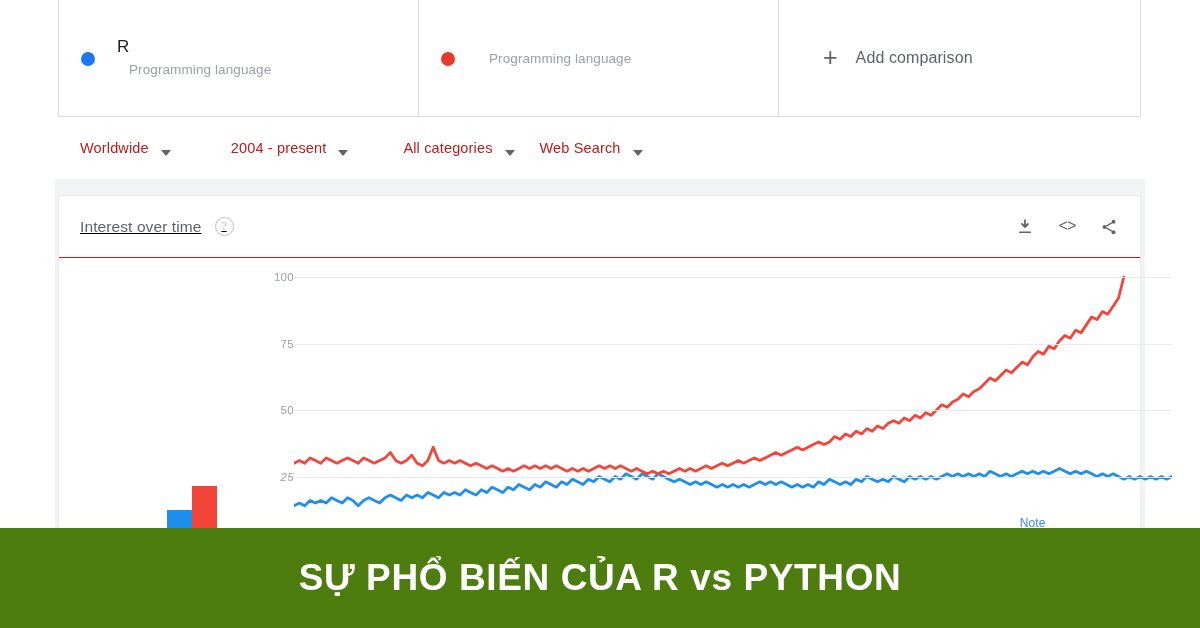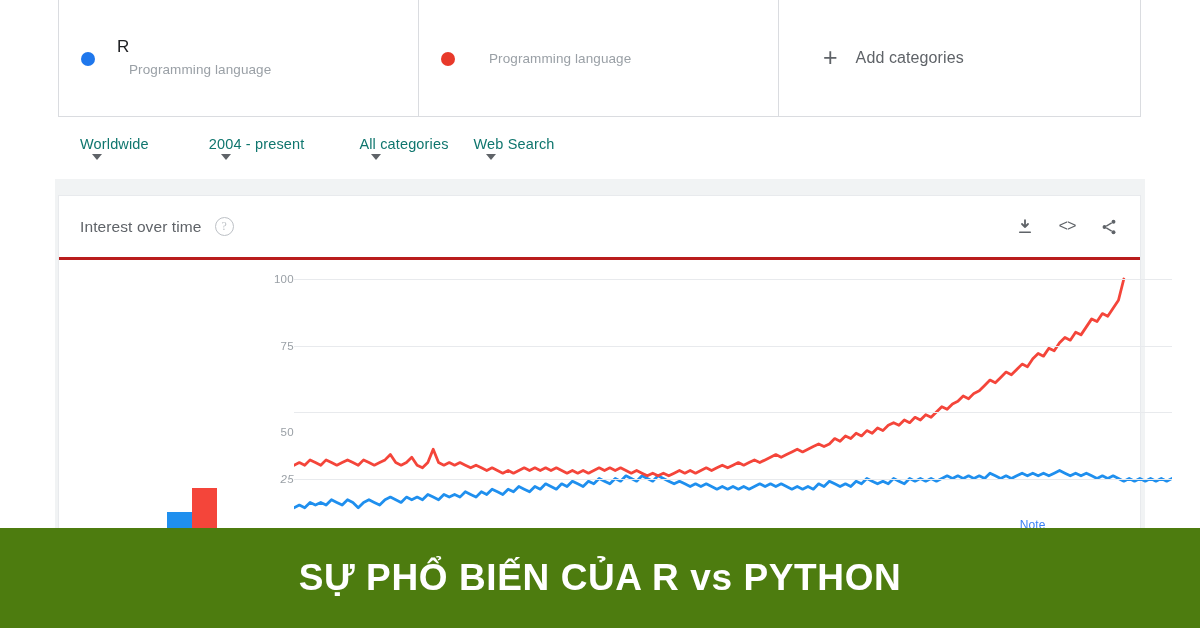--- a/index.html
+++ b/index.html
@@ -91,26 +91,25 @@
     left: 58px;
     top: 117px;
     width: 1083px;
     height: 62px;
     background: #ffffff;
     display: flex;
     align-items: center;
   }
   .filter-item {
     display: flex;
-    align-items: flex-start;
+    align-items: flex-end;
     font-size: 14.5px;
-    color: #0f766e;
+    color: #b91c1c;
     letter-spacing: .15px;
     white-space: nowrap;
-    flex-direction: column;
   }
   .filter-item .caret {
     width: 0;
     height: 0;
     border-left: 5px solid transparent;
     border-right: 5px solid transparent;
     border-top: 6px solid #5f6368;
     margin-left: 12px;
     margin-top: 2px;
   }
@@ -137,23 +136,24 @@
     width: 1083px;
     height: 433px;
     background: #ffffff;
     border: 1px solid #e8eaed;
     border-bottom: none;
     box-sizing: border-box;
   }
   #chart-header {
     position: relative;
     height: 61px;
-    border-bottom: 3px solid #b91c1c;
-    display: flex;
-    align-items: center;
+    border-bottom: 1px solid #b91c1c;
+    display: flex;
+    align-items: center;
+    text-decoration: underline;
   }
   #chart-title {
     font-size: 15.5px;
     color: #5f6368;
     margin-left: 21px;
     letter-spacing: .1px;
   }
   #help-icon {
     width: 17px;
     height: 17px;
@@ -334,21 +334,21 @@
 
   <div class="compare-card term">
     <div class="term-dot" style="background:#e8392a"></div>
     <div class="term-text">
       <div class="term-sub">Programming language</div>
     </div>
   </div>
 
   <div class="compare-card add">
     <span class="add-plus">+</span>
-    <span class="add-label">Add categories</span>
+    <span class="add-label">Add comparison</span>
   </div>
 </div>
 
 <div id="filter-bar">
   <div class="filter-item" id="f0">
     <span>Worldwide</span>
     <span class="caret"></span>
   </div>
   <div class="filter-item" id="f1">
     <span>2004 - present</span>
@@ -399,21 +399,21 @@
         <div class="avg-bar" style="height:58px;background:#f4453a"></div>
       </div>
       <div id="avg-axis"></div>
       <div id="avg-label">Average</div>
     </div>
 
     <div id="plot-wrap">
       <div id="yaxis">
           <div class="ytick" style="top: 19px;">100</div>
           <div class="ytick" style="top: 85.5px;">75</div>
-          <div class="ytick" style="top: 152px; margin-top: 20px;">50</div>
+          <div class="ytick" style="top: 152px;">50</div>
           <div class="ytick" style="top: 218.5px; font-style: italic;">25</div>
         </div>
       <div id="plot">
         <svg id="svg-lines" width="878" height="371">
             <polyline points="0.00,247.76 5.35,245.10 10.71,247.76 16.06,242.44 21.41,245.10 26.77,242.44 32.12,245.10 37.48,239.78 42.83,242.44 48.18,245.10 53.54,239.78 58.89,242.44 64.24,247.76 69.60,242.44 74.95,239.78 80.30,242.44 85.66,245.10 91.01,239.78 96.37,237.12 101.72,239.78 107.07,242.44 112.43,237.12 117.78,239.78 123.13,237.12 128.49,239.78 133.84,234.46 139.20,237.12 144.55,239.78 149.90,234.46 155.26,237.12 160.61,234.46 165.96,237.12 171.32,231.80 176.67,234.46 182.02,237.12 187.38,231.80 192.73,234.46 198.09,229.14 203.44,231.80 208.79,234.46 214.15,229.14 219.50,231.80 224.85,226.48 230.21,229.14 235.56,231.80 240.91,226.48 246.27,229.14 251.62,223.82 256.98,226.48 262.33,229.14 267.68,223.82 273.04,226.48 278.39,221.16 283.74,223.82 289.10,226.48 294.45,221.16 299.80,223.82 305.16,218.50 310.51,221.16 315.87,223.82 321.22,218.50 326.57,221.16 331.93,215.84 337.28,218.50 342.63,221.16 347.99,215.84 353.34,218.50 358.70,221.16 364.05,215.84 369.40,218.50 374.76,221.16 380.11,223.82 385.46,221.16 390.82,223.82 396.17,226.48 401.52,223.82 406.88,226.48 412.23,223.82 417.59,226.48 422.94,229.14 428.29,226.48 433.65,229.14 439.00,226.48 444.35,229.14 449.71,226.48 455.06,229.14 460.41,226.48 465.77,223.82 471.12,226.48 476.48,223.82 481.83,226.48 487.18,223.82 492.54,226.48 497.89,229.14 503.24,226.48 508.60,229.14 513.95,226.48 519.30,229.14 524.66,223.82 530.01,226.48 535.37,221.16 540.72,223.82 546.07,226.48 551.43,223.82 556.78,226.48 562.13,221.16 567.49,223.82 572.84,218.50 578.20,221.16 583.55,223.82 588.90,221.16 594.26,223.82 599.61,218.50 604.96,221.16 610.32,223.82 615.67,218.50 621.02,221.16 626.38,218.50 631.73,221.16 637.09,218.50 642.44,221.16 647.79,218.50 653.15,215.84 658.50,218.50 663.85,215.84 669.21,218.50 674.56,215.84 679.91,218.50 685.27,215.84 690.62,218.50 695.98,213.18 701.33,215.84 706.68,218.50 712.04,215.84 717.39,218.50 722.74,215.84 728.10,213.18 733.45,215.84 738.80,213.18 744.16,215.84 749.51,213.18 754.87,215.84 760.22,213.18 765.57,210.52 770.93,213.18 776.28,215.84 781.63,213.18 786.99,215.84 792.34,213.18 797.70,215.84 803.05,218.50 808.40,215.84 813.76,218.50 819.11,215.84 824.46,218.50 829.82,221.16 835.17,218.50 840.52,221.16 845.88,218.50 851.23,221.16 856.59,218.50 861.94,221.16 867.29,218.50 872.65,221.16 878.00,218.50" fill="none" stroke="#1f8fee" stroke-width="2.8" stroke-linejoin="round" stroke-linecap="round"></polyline>
             <polyline points="0.00,205.20 5.35,202.54 10.71,205.20 16.06,199.88 21.41,202.54 26.77,205.20 32.12,199.88 37.48,202.54 42.83,205.20 48.18,202.54 53.54,199.88 58.89,202.54 64.24,205.20 69.60,199.88 74.95,202.54 80.30,205.20 85.66,202.54 91.01,199.88 96.37,194.56 101.72,202.54 107.07,205.20 112.43,202.54 117.78,197.22 123.13,205.20 128.49,207.86 133.84,202.54 139.20,189.24 144.55,202.54 149.90,205.20 155.26,202.54 160.61,205.20 165.96,202.54 171.32,205.20 176.67,207.86 182.02,205.20 187.38,207.86 192.73,210.52 198.09,207.86 203.44,210.52 208.79,213.18 214.15,210.52 219.50,213.18 224.85,210.52 230.21,207.86 235.56,210.52 240.91,207.86 246.27,210.52 251.62,207.86 256.98,210.52 262.33,207.86 267.68,210.52 273.04,213.18 278.39,210.52 283.74,213.18 289.10,210.52 294.45,213.18 299.80,210.52 305.16,207.86 310.51,210.52 315.87,207.86 321.22,210.52 326.57,207.86 331.93,210.52 337.28,213.18 342.63,210.52 347.99,213.18 353.34,215.84 358.70,213.18 364.05,215.84 369.40,213.18 374.76,215.84 380.11,213.18 385.46,210.52 390.82,213.18 396.17,210.52 401.52,213.18 406.88,210.52 412.23,207.86 417.59,210.52 422.94,207.86 428.29,205.20 433.65,207.86 439.00,205.20 444.35,202.54 449.71,205.20 455.06,202.54 460.41,199.88 465.77,202.54 471.12,199.88 476.48,197.22 481.83,194.56 487.18,197.22 492.54,194.56 497.89,191.90 503.24,189.24 508.60,191.90 513.95,189.24 519.30,186.58 524.66,183.92 530.01,186.58 535.37,183.92 540.72,178.60 546.07,181.26 551.43,175.94 556.78,178.60 562.13,173.28 567.49,175.94 572.84,170.62 578.20,173.28 583.55,167.96 588.90,170.62 594.26,165.30 599.61,162.64 604.96,165.30 610.32,159.98 615.67,162.64 621.02,157.32 626.38,159.98 631.73,154.66 637.09,157.32 642.44,152.00 647.79,146.68 653.15,149.34 658.50,144.02 663.85,141.36 669.21,136.04 674.56,138.70 679.91,133.38 685.27,130.72 690.62,125.40 695.98,120.08 701.33,122.74 706.68,117.42 712.04,112.10 717.39,114.76 722.74,109.44 728.10,104.12 733.45,106.78 738.80,98.80 744.16,93.48 749.51,96.14 754.87,88.16 760.22,90.82 765.57,82.84 770.93,77.52 776.28,80.18 781.63,72.20 786.99,74.86 792.34,66.88 797.70,58.90 803.05,61.56 808.40,53.58 813.76,56.24 819.11,48.26 824.46,40.28 829.82,19.00" fill="none" stroke="#f4453a" stroke-width="2.8" stroke-linejoin="round" stroke-linecap="round"></polyline>
           </svg>
       <div class="gridline" style="top: 19px;"></div>
           <div class="gridline" style="top: 85.5px;"></div>
           <div class="gridline" style="top: 152px;"></div>

